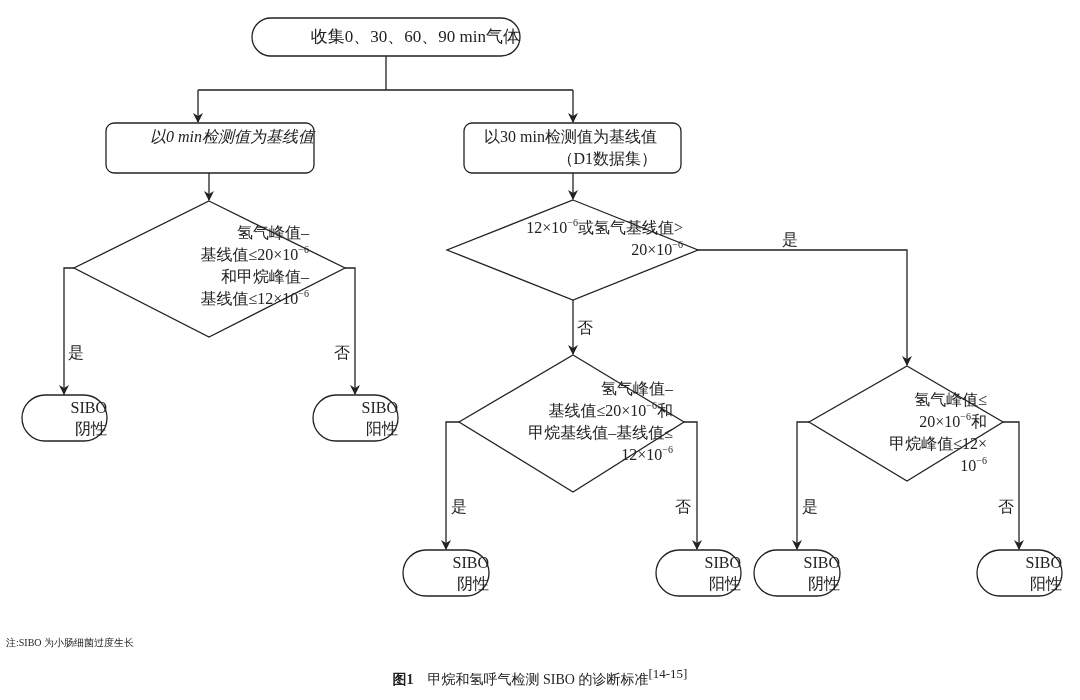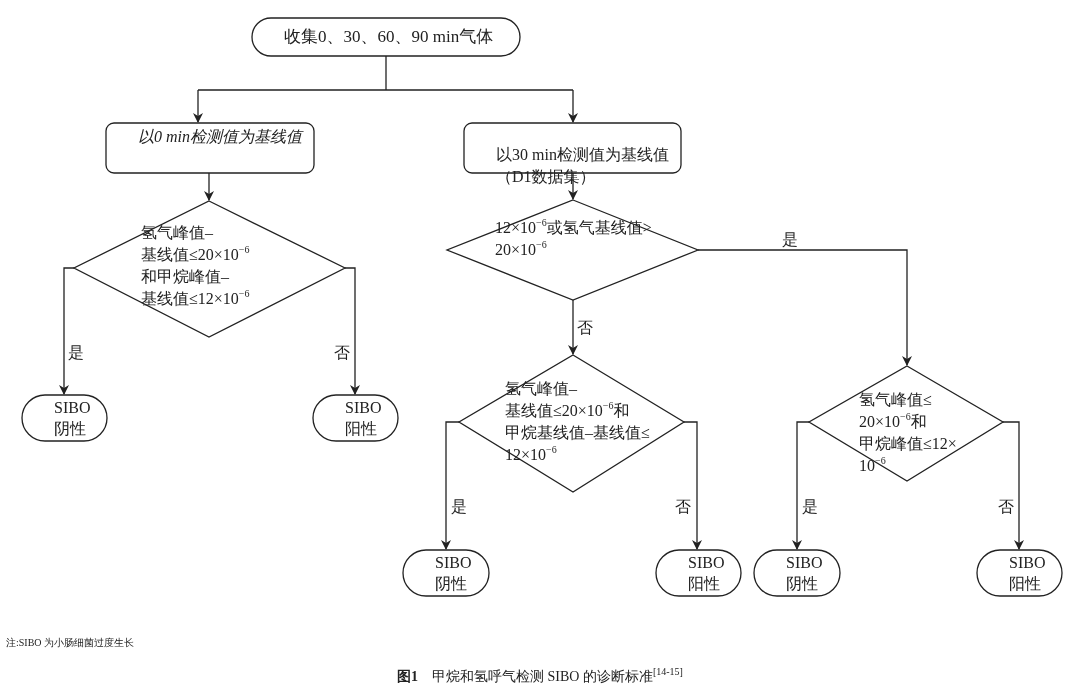--- a/index.html
+++ b/index.html
@@ -1,29 +1,29 @@
 <!DOCTYPE html>
 <html><head>
 <meta charset="utf-8">
 <style>
   html, body { margin:0; padding:0; background:#ffffff; }
   body { width:1080px; height:700px; position:relative; overflow:hidden;
          font-family:"DejaVu Serif","Liberation Serif",serif; color:#222; }
   #flow { position:absolute; left:0; top:0; }
-  .txt { position:absolute; text-align:left; font-size:16px; line-height:22px; color:#222;
-         font-family:"Liberation Serif","DejaVu Serif",serif; white-space:nowrap;margin-left:32px; }
+  .txt { position:absolute; text-align:right; font-size:16px; line-height:22px; color:#222;
+         font-family:"Liberation Serif","DejaVu Serif",serif; white-space:nowrap; }
   .txt sup { font-size:10px; line-height:0; vertical-align:7px; }
   .lbl { position:absolute; font-size:16px; line-height:20px; color:#222;
          font-family:"Liberation Serif","DejaVu Serif",serif; }
   .note { position:absolute; left:6px; top:636px; font-size:10px; color:#222;
           font-family:"Liberation Serif","DejaVu Serif",serif; }
   .caption { position:absolute; left:0; width:1080px; top:666px; text-align:center; font-size:14px;
              color:#222; font-family:"Liberation Serif","DejaVu Serif",serif; }
   .caption b { font-family:Liberation Serif, serif; font-weight:bold; margin-right:14px; }
-  .caption sup { font-size:10px; vertical-align:6px; }
+  .caption sup { font-size:13px; vertical-align:6px; }
 </style>
 </head>
 <body>
 
 <svg id="flow" width="1080" height="620" viewBox="0 0 1080 620">
   <defs>
     <marker id="arr" markerWidth="10" markerHeight="10" refX="9" refY="5" orient="auto" markerUnits="userSpaceOnUse">
       <path d="M0,0 L10,5 L0,10 L3,5 Z" fill="#222"></path>
     </marker>
   </defs>
@@ -58,21 +58,21 @@
     <path d="M1003,422 L1019,422 L1019,549" marker-end="url(#arr)"></path>
   </g>
 </svg>
 
 <div class="txt" style="left:252px;top:26px;width:268px;font-size:17px;">
     <div>收集0、30、60、90 min气体</div>
   </div>
 <div class="txt" style="left:106px;top:126px;width:208px;font-style:italic;">
     <div>以0 min检测值为基线值</div>
   </div>
-<div class="txt" style="left:464px;top:144px;width:193px;">
+<div class="txt" style="left:464px;top:126px;width:193px;">
     <div>以30 min检测值为基线值</div>
     <div>（D1数据集）</div>
   </div>
 <div class="txt" style="left:109px;top:222px;width:200px;">
     <div>氢气峰值–</div>
     <div>基线值≤20×10<sup>−6</sup></div>
     <div>和甲烷峰值–</div>
     <div>基线值≤12×10<sup>−6</sup></div>
   </div>
 <div class="txt" style="left:463px;top:217px;width:220px;">

